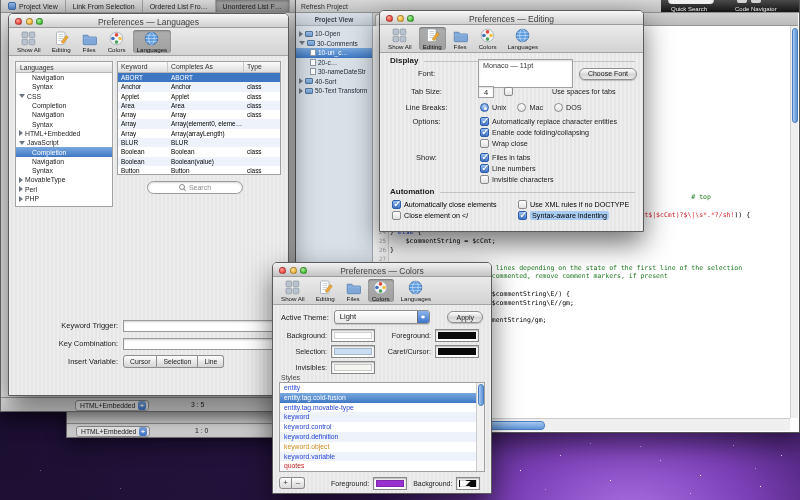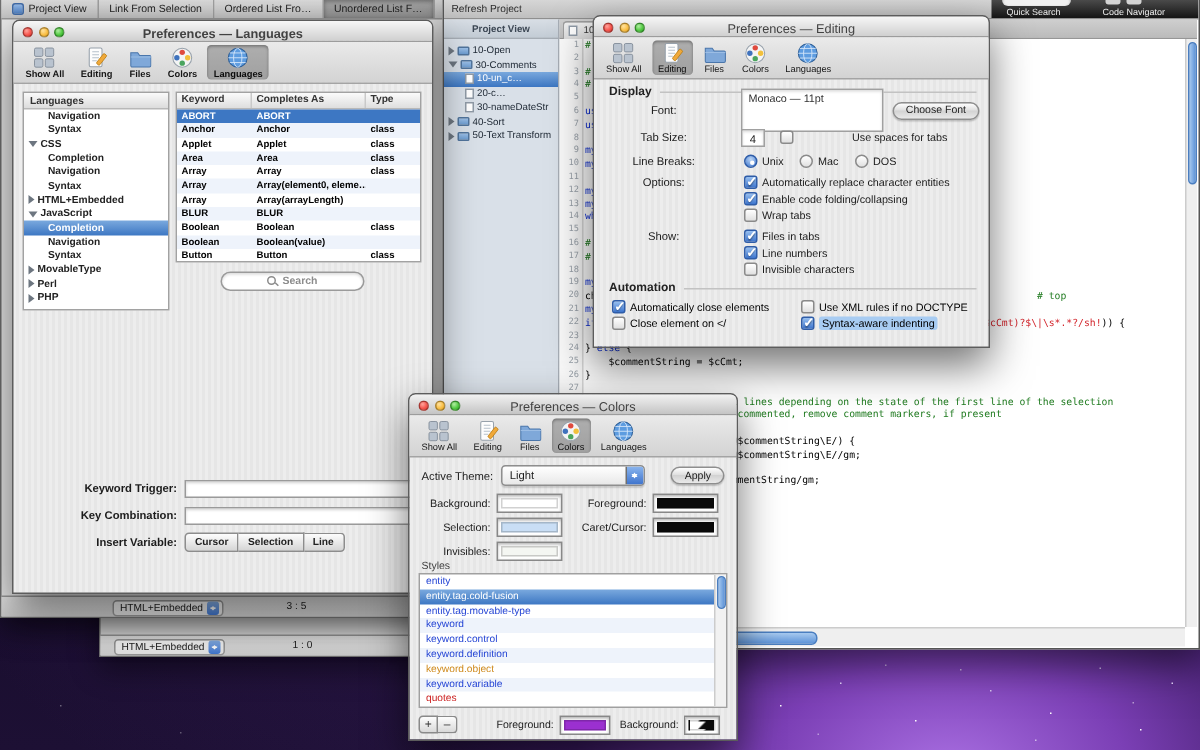--- a/index.html
+++ b/index.html
@@ -75,21 +75,21 @@
 .light.y{background:radial-gradient(circle at 35% 30%, #ffe3a0, #f9bd42 60%, #d99c22);}
 .light.g{background:radial-gradient(circle at 35% 30%, #b3eda4, #4fc93f 60%, #2fa32a);}
 .prefs-toolbar{position:absolute;top:14px;left:0;right:0;height:28px;background:linear-gradient(#eaeaea,#d3d3d3);border-bottom:1px solid #a4a4a4;display:flex;align-items:center;padding:0 4px;gap:3px;}
 .tbi{display:flex;flex-direction:column;align-items:center;padding:1px 4px 0 4px;border-radius:3px;}
 .tbi.sel{background:rgba(40,40,40,.30);box-shadow:inset 0 1px 2px rgba(0,0,0,.35);}
 .tbi .ic{width:15px;height:15px;}
 .tbi .lb{font-size:6.2px;color:#161616;margin-top:0;white-space:nowrap;}
 .tbi.sel .lb{color:#0c0c0c;}
 
 
-.win-langs{left:8px;top:13px;width:281px;height:383px;font-weight:bold;}
+.win-langs{left:8px;top:13px;width:281px;height:383px;}
 .lang-list{position:absolute;left:6px;top:47px;width:98px;height:146px;border:1px solid #a2a2a2;background:#fff;overflow:hidden;}
 .list-header{height:11px;background:linear-gradient(#fafafa,#dcdcdc);border-bottom:1px solid #b8b8b8;font-size:6.8px;color:#333;padding-left:4px;line-height:11px;}
 .lrow{height:9.3px;display:flex;align-items:center;font-size:6.8px;color:#222;white-space:nowrap;overflow:hidden;}
 .lrow.sel{background:linear-gradient(#7aa9de,#3d77c3);color:#fff;}
 .kw-table{position:absolute;left:108px;top:47px;width:164px;height:114px;border:1px solid #a2a2a2;background:#fff;overflow:hidden;}
 .kw-head{display:flex;height:11px;background:linear-gradient(#fbfbfb,#dedede);border-bottom:1px solid #b8b8b8;}
 .kcol{font-size:6.8px;color:#333;line-height:10px;padding-left:3px;border-right:1px solid #c9c9c9;overflow:hidden;white-space:nowrap;}
 .kc0{width:50px;flex:none;} .kc1{width:76px;flex:none;} .kc2{flex:1;border-right:none;}
 .krow{display:flex;height:9.3px;}
 .krow.alt{background:#eef3fb;}
@@ -101,21 +101,21 @@
 .mag::after{content:"";position:absolute;left:4.4px;top:4.8px;width:3px;height:1px;background:#8c8c8c;transform:rotate(45deg);}
 .lfrow{position:absolute;left:0;right:10px;height:13px;display:flex;align-items:center;}
 .lflabel{width:114px;text-align:right;font-size:7.5px;color:#1c1c1c;padding-right:5px;flex:none;}
 .lfinput{flex:1;height:12px;background:#fff;border:1px solid #9a9a9a;box-shadow:inset 0 1px 2px rgba(0,0,0,.18);}
 .segwrap{display:flex;}
 .seg{font-size:6.8px;padding:2px 6px;background:linear-gradient(#fdfdfd,#d5d5d5);border:1px solid #8d8d8d;border-left:none;color:#222;}
 .seg:first-child{border-left:1px solid #8d8d8d;border-radius:3px 0 0 3px;}
 .seg:last-child{border-radius:0 3px 3px 0;}
 
 
-.win-editing{left:395px;top:10px;width:265px;height:222px;}
+.win-editing{left:379px;top:10px;width:265px;height:222px;}
 .sect{position:absolute;left:10px;right:8px;display:flex;align-items:center;font-size:8px;font-weight:bold;color:#222;}
 .sect .line{flex:1;height:1px;background:#c2c2c2;margin-left:6px;margin-top:2px;}
 .erow{position:absolute;left:0;right:6px;height:13px;display:flex;align-items:center;font-size:7.5px;color:#1c1c1c;}
 .elabel{width:98px;text-align:center;padding-right:5px;flex:none;}
 .font-field{width:100px;height:29px;background:#fff;border:1px solid #a0a0a0;font-size:7.2px;color:#333;line-height:11px;padding-left:4px;box-shadow:inset 0 1px 2px rgba(0,0,0,.15);overflow:hidden;white-space:nowrap;}
 .abtn{border:1px solid #8e8e8e;border-radius:8px;background:linear-gradient(#fefefe,#dcdcdc 50%,#d2d2d2 50%,#e9e9e9);font-size:7px;color:#222;padding:1.5px 8px;box-shadow:0 1px 1px rgba(0,0,0,.2);margin-left:6px;white-space:nowrap;}
 .mini-input{width:16px;height:12px;background:#fff;border:1px solid #a0a0a0;font-size:7.5px;text-align:center;line-height:11px;box-shadow:inset 0 1px 2px rgba(0,0,0,.15);}
 .chk-slot{display:flex;align-items:center;margin-left:2px;}
 .achk{position:absolute;display:flex;align-items:center;height:11px;font-size:7.5px;}
 .cb{width:9px;height:9px;border:1px solid #8a8a8a;border-radius:2px;background:linear-gradient(#fff,#e0e0e0);flex:none;position:relative;}
@@ -599,21 +599,21 @@
       <div class="elabel"></div>
         <div class="chk-slot" id="opt1">
           <span class="cb on"></span>
           <span class="cblbl">Enable code folding/collapsing</span>
         </div>
     </div>
     <div class="erow" style="top:126px">
       <div class="elabel"></div>
         <div class="chk-slot" id="opt2">
           <span class="cb"></span>
-          <span class="cblbl">Wrap tabs</span>
+          <span class="cblbl">Wrap close</span>
         </div>
     </div>
 
     <div class="erow" style="top:151px">
       <div class="elabel"></div>
         <div class="chk-slot" id="show1">
           <span class="cb on"></span>
           <span class="cblbl">Line numbers</span>
         </div>
     </div>

